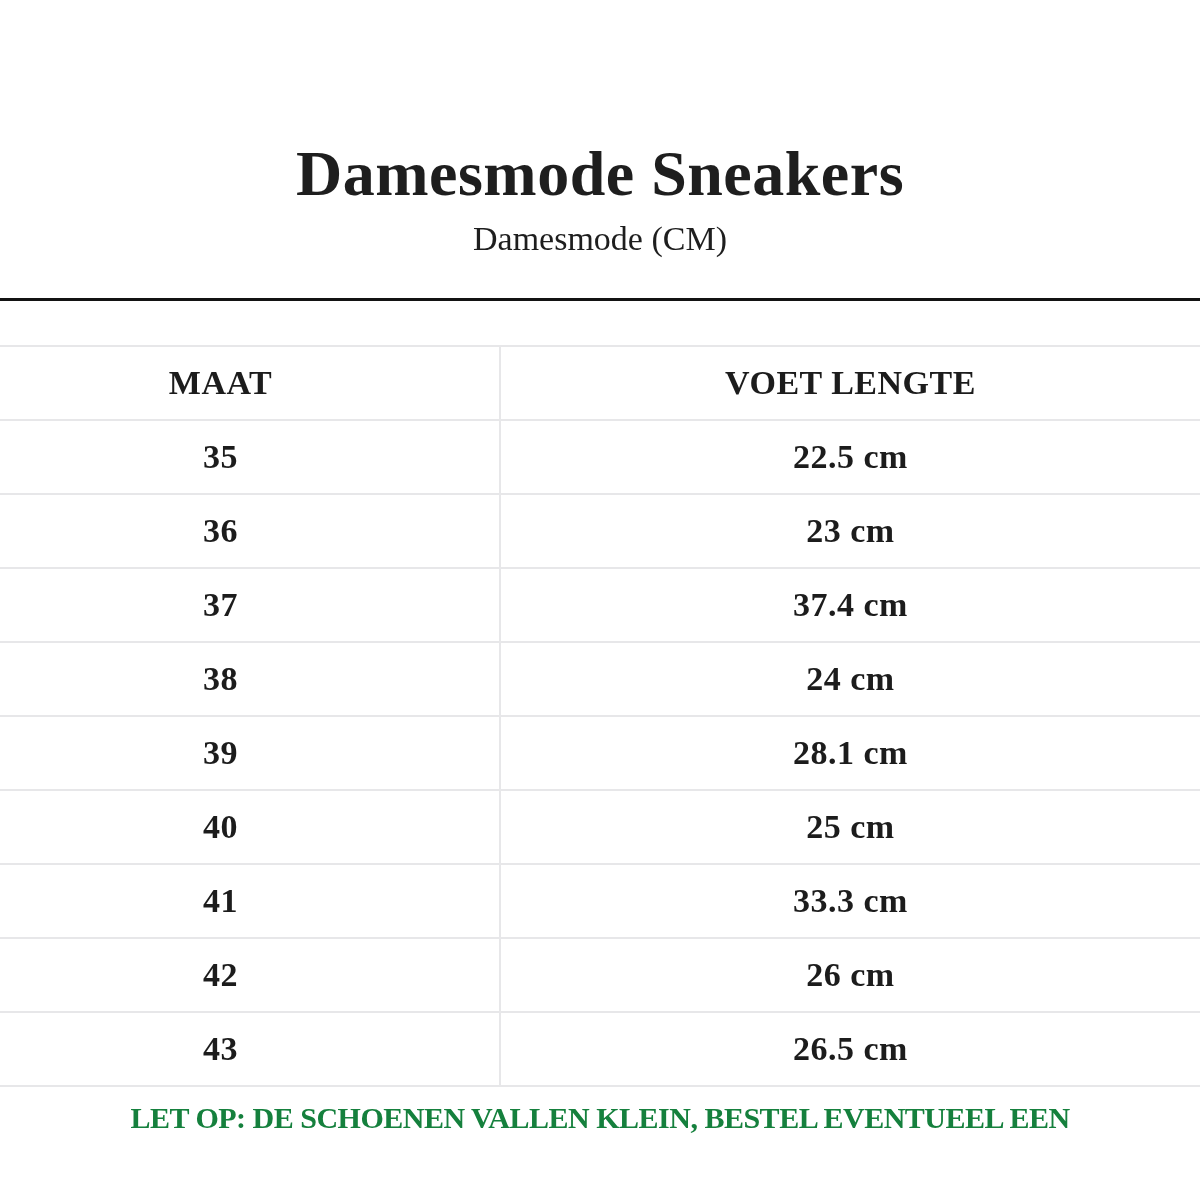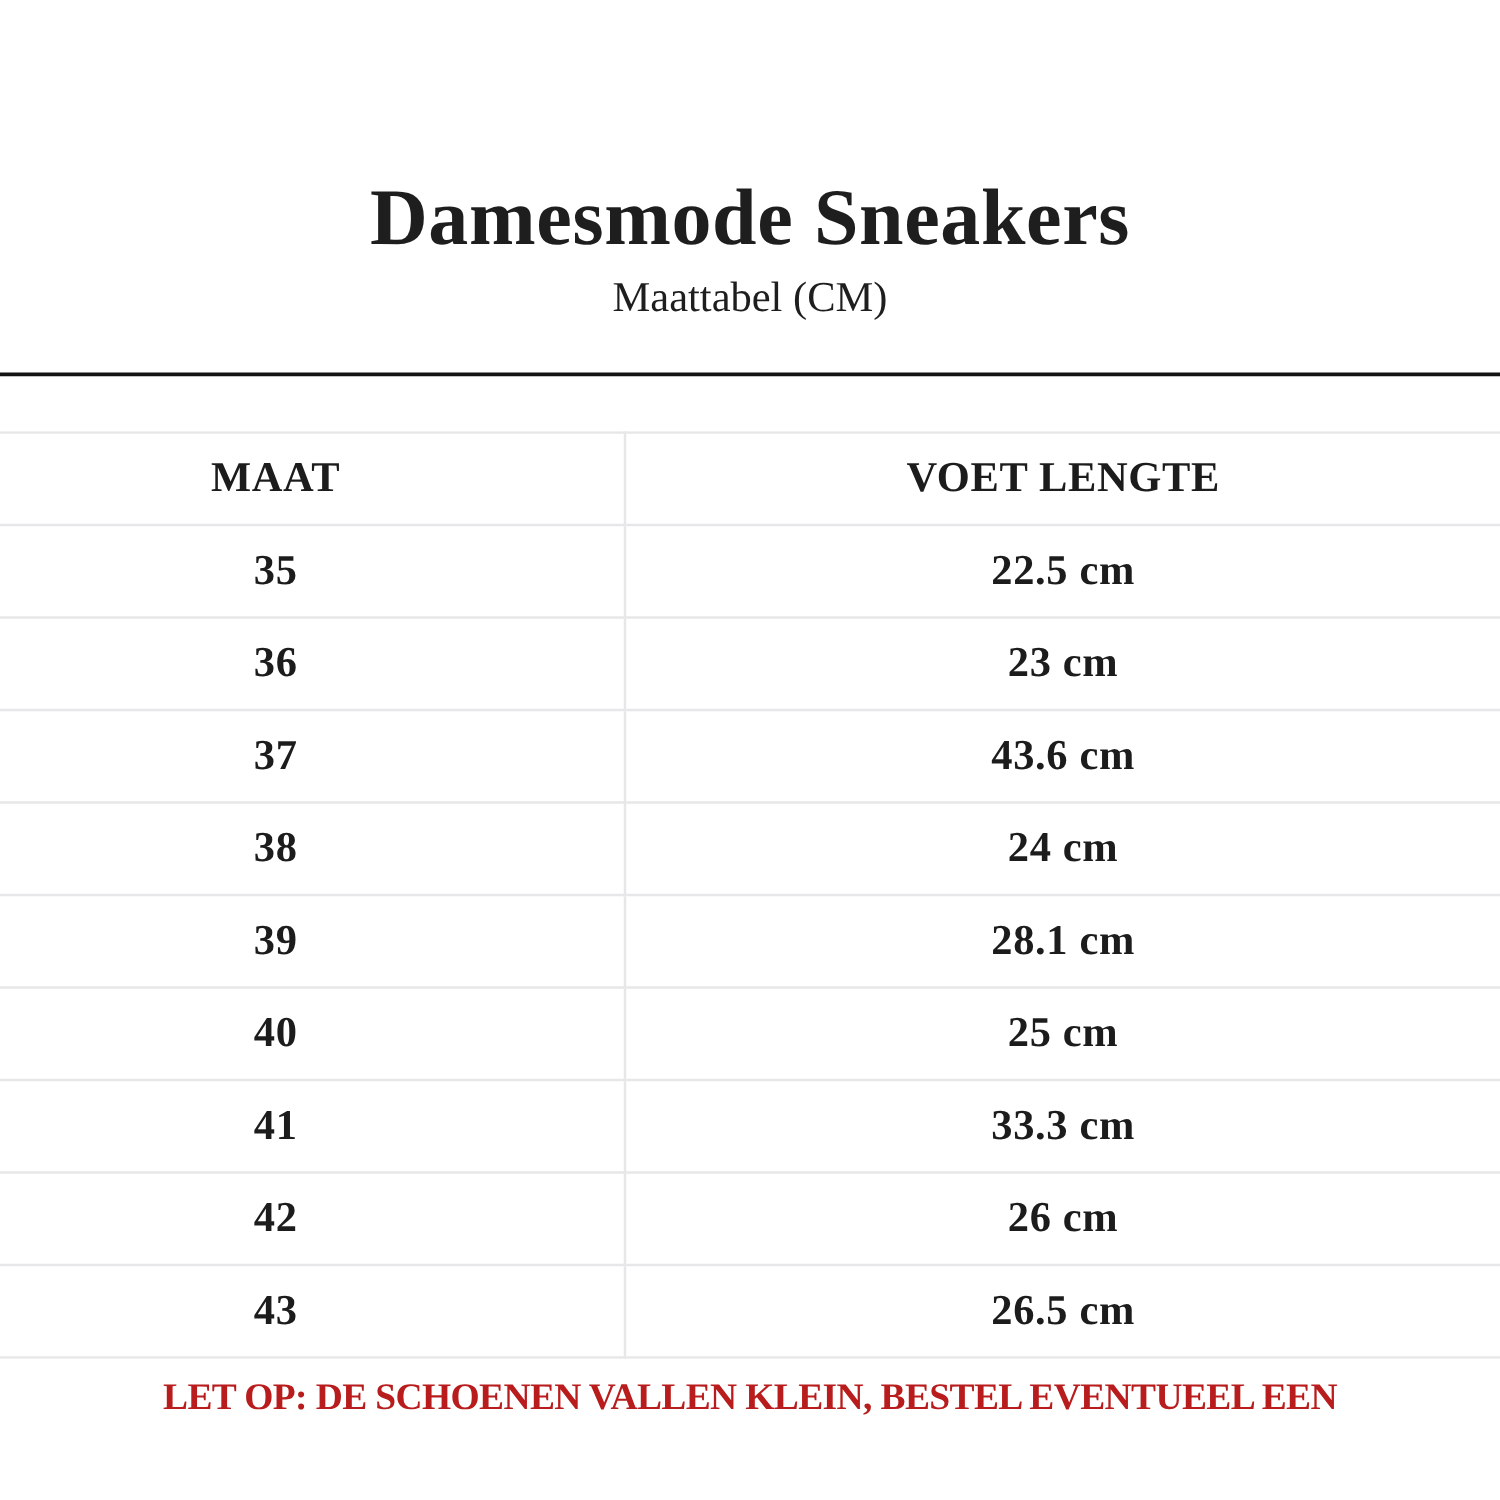--- a/index.html
+++ b/index.html
@@ -66,21 +66,21 @@
     letter-spacing: -0.5px;
   }
 </style>
 </head>
 <body style="background: rgb(255, 255, 255); color: rgb(30, 30, 30);">
 
 <div class="page">
 
   <div class="header">
     <h1 class="title">Damesmode Sneakers</h1>
-    <div class="subtitle">Maattabel (CM)</div>
+    <div class="subtitle">Damesmode (CM)</div>
   </div>
 
   <div class="rule" style="background: rgb(19, 19, 19);"></div>
 
   <div class="table-wrap">
     <table class="size-table">
       <colgroup>
         <col class="col-maat">
         <col class="col-lengte">
       </colgroup>
@@ -94,21 +94,21 @@
           <tr>
             <td style="border-color: rgb(231, 231, 233);">35</td>
             <td style="border-color: rgb(231, 231, 233);">22.5 cm</td>
           </tr>
           <tr>
             <td style="border-color: rgb(231, 231, 233);">36</td>
             <td style="border-color: rgb(231, 231, 233);">23 cm</td>
           </tr>
           <tr>
             <td style="border-color: rgb(231, 231, 233);">37</td>
-            <td style="border-color: rgb(231, 231, 233);">43.6 cm</td>
+            <td style="border-color: rgb(231, 231, 233);">37.4 cm</td>
           </tr>
           <tr>
             <td style="border-color: rgb(231, 231, 233);">38</td>
             <td style="border-color: rgb(231, 231, 233);">24 cm</td>
           </tr>
           <tr>
             <td style="border-color: rgb(231, 231, 233);">39</td>
             <td style="border-color: rgb(231, 231, 233);">28.1 cm</td>
           </tr>
           <tr>
@@ -124,17 +124,17 @@
             <td style="border-color: rgb(231, 231, 233);">26 cm</td>
           </tr>
           <tr>
             <td style="border-color: rgb(231, 231, 233);">43</td>
             <td style="border-color: rgb(231, 231, 233);">26.5 cm</td>
           </tr>
         </tbody>
     </table>
   </div>
 
-  <div class="notice" style="color: #b91c1c;">
+  <div class="notice" style="color: #15803d;">
     <div>LET OP: DE SCHOENEN VALLEN KLEIN, BESTEL EVENTUEEL EEN</div>
   </div>
 
 </div>
 
 </body></html>

